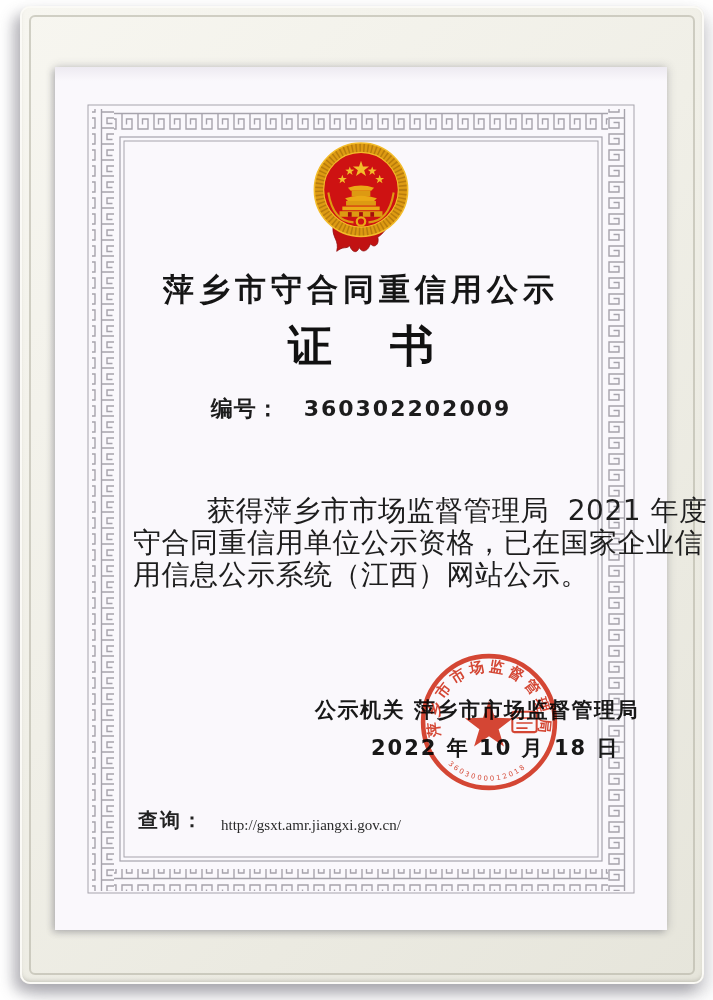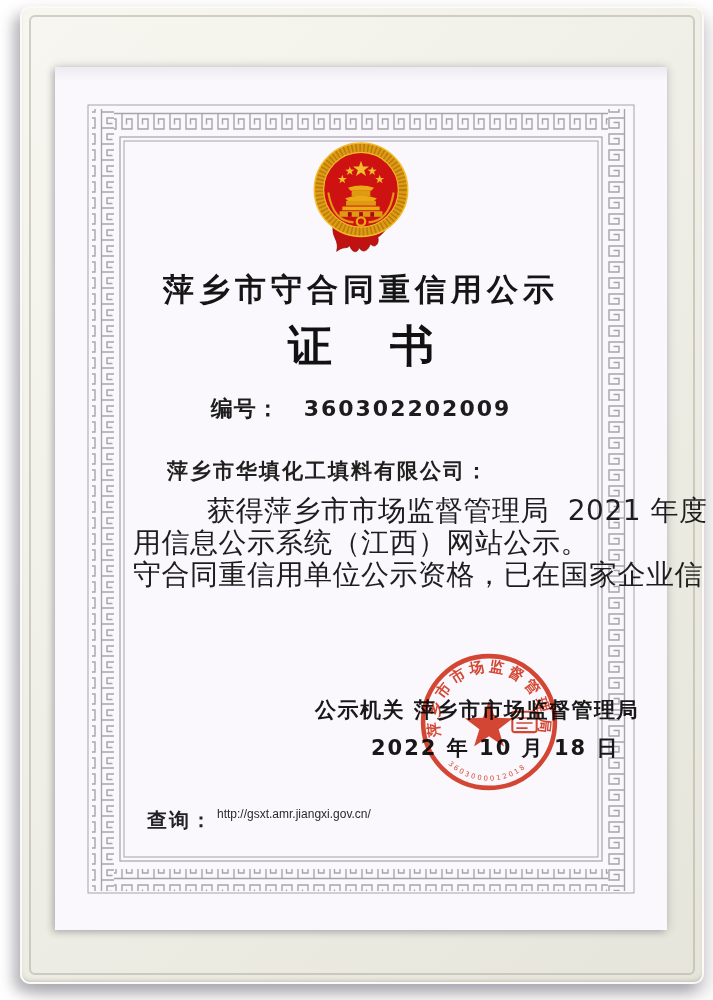--- a/index.html
+++ b/index.html
@@ -52,24 +52,24 @@
   .issuer-line{
     position:absolute;left:220px;top:629px;font-size:21px;font-weight:700;
     color:#181818;letter-spacing:1.5px;margin-left:40px;
   }
   .issuer-line .name{margin-left:9px;}
   .date-line{
     position:absolute;left:316px;top:667px;font-size:21px;font-weight:700;
     color:#181818;letter-spacing:2px;
   }
   .query-line{
-    position:absolute;left:92px;top:740px;display:flex;align-items:flex-start;color:#222;
+    position:absolute;left:83px;top:740px;display:flex;align-items:flex-end;color:#222;
   }
   .query-line .q-label{font-size:20px;font-weight:700;letter-spacing:2px;}
-  .query-line .q-url{font-family:Liberation Sans, sans-serif;font-size:12px;margin-left:4px;color:#2a2a2a;}
+  .query-line .q-url{font-family:Liberation Serif, serif;font-size:15px;margin-left:17px;color:#2a2a2a;}
   .seal{position:absolute;left:361px;top:582px;mix-blend-mode:multiply;opacity:.93;}
 </style>
 </head>
 <body>
 
 <div class="frame">
   <div class="frame-groove"></div>
 
   <div class="paper">
 
@@ -135,26 +135,25 @@
 
     <div class="cert-subtitle">
       <span>证</span>
       <span>书</span>
     </div>
 
     <div class="serial-row">
       <span class="lbl">编号：</span><span class="num">360302202009</span>
     </div>
 
-    <div class="company-line">萍乡市华填化工填料有限公司：</div>
 
     <div class="body-text">
       <div class="body-line indent">获得萍乡市市场监督管理局  2021 年度</div>
+      <div class="body-line">守合同重信用单位公示资格，已在国家企业信</div>
       <div class="body-line">用信息公示系统（江西）网站公示。</div>
-      <div class="body-line">守合同重信用单位公示资格，已在国家企业信</div>
     </div>
 
     <div class="issuer-line">
       <span>公示机关</span><span class="name">萍乡市市场监督管理局</span>
     </div>
 
     <div class="date-line">2022 年 10 月 18 日</div>
 
     <svg class="seal" width="146" height="146" viewBox="0 0 144 144">
       <defs>

